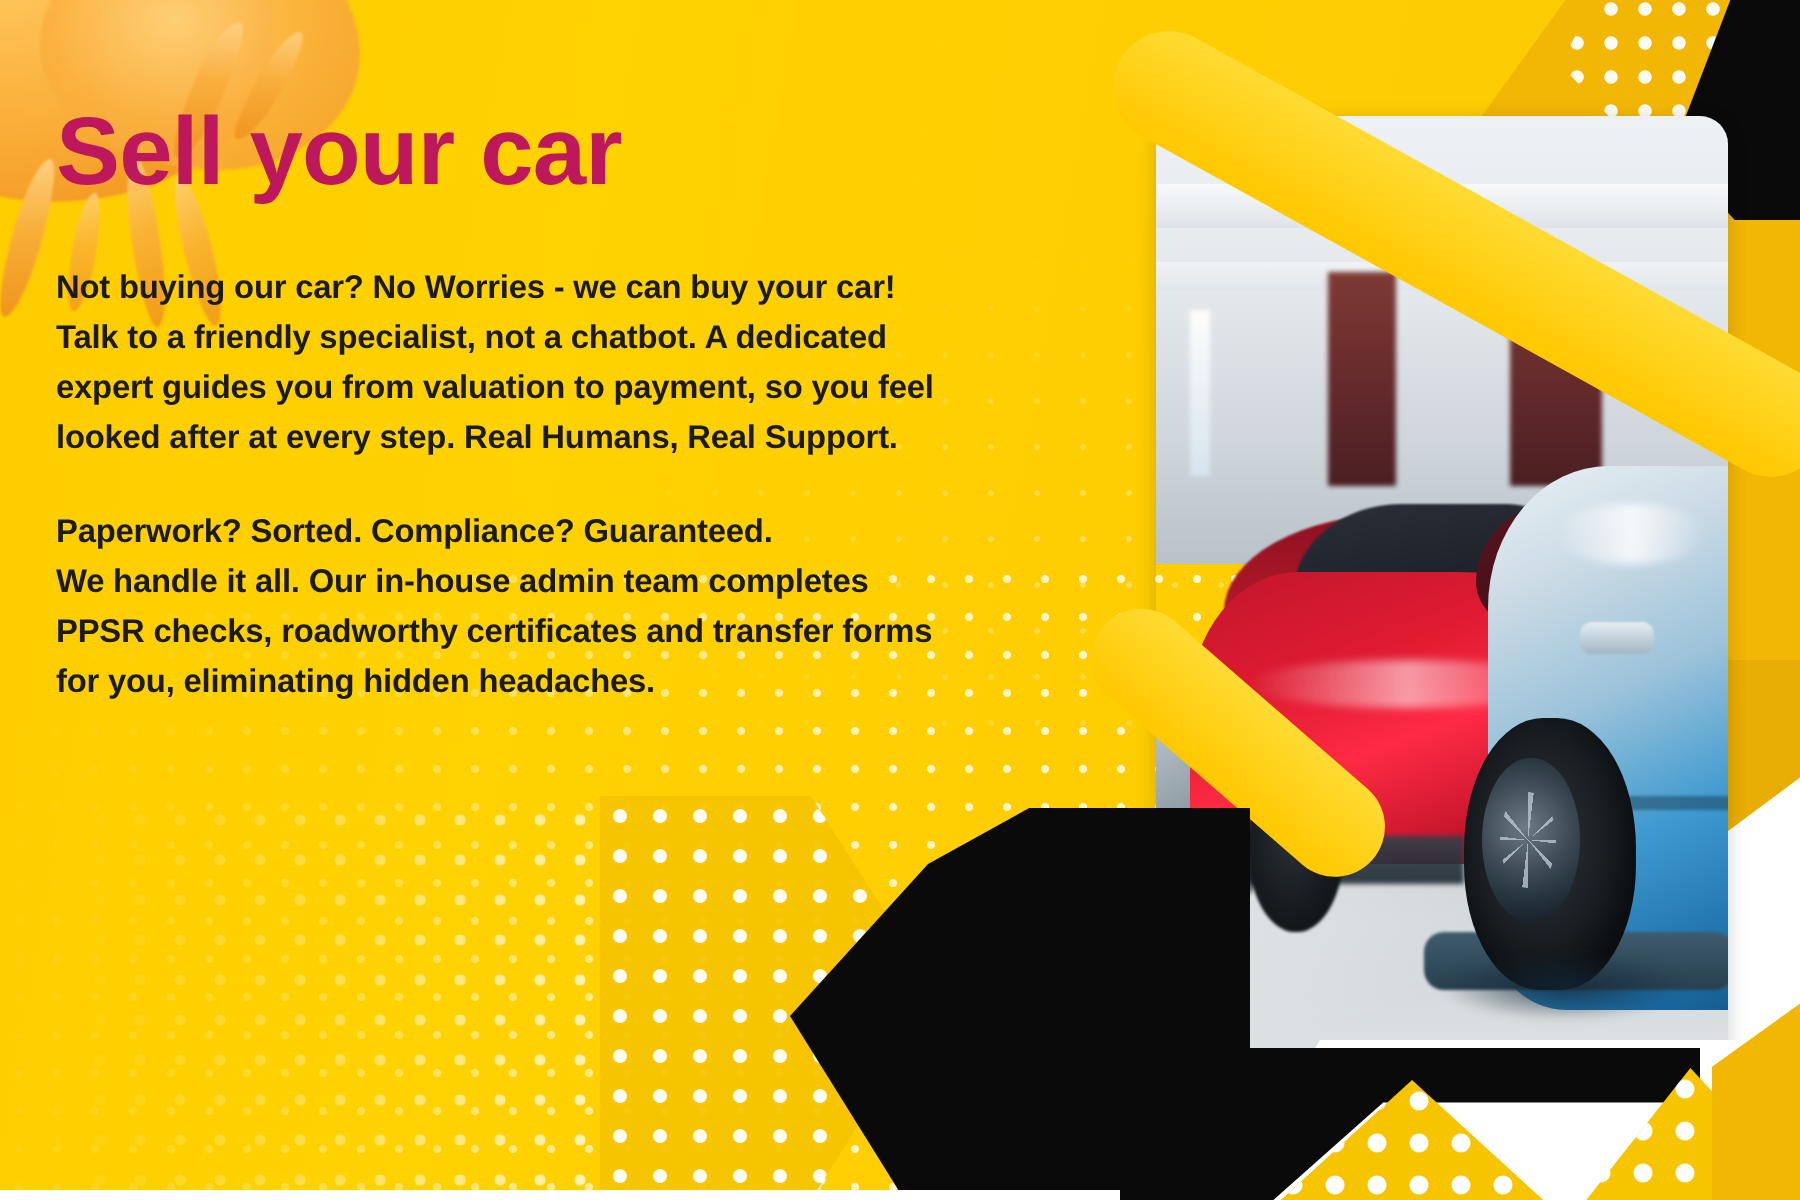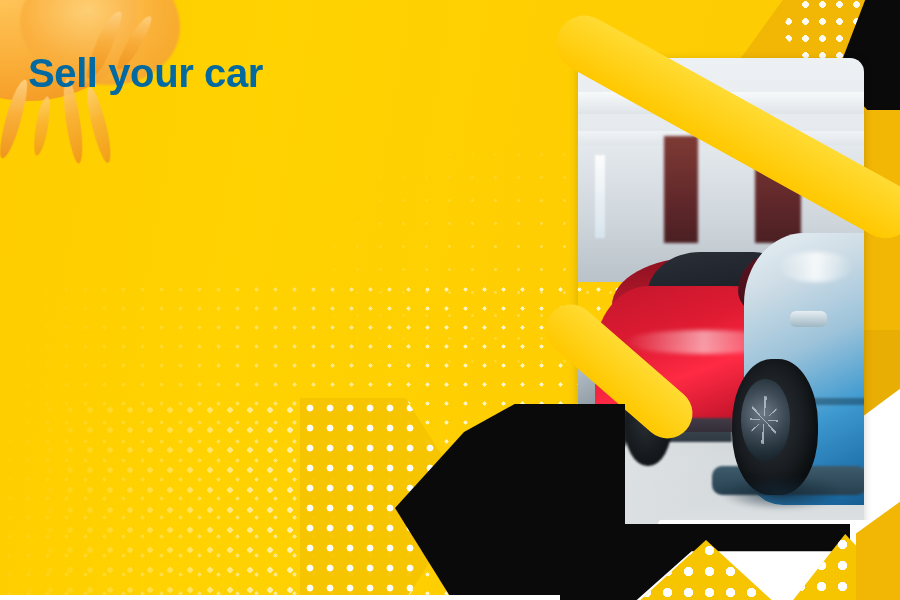--- a/index.html
+++ b/index.html
@@ -373,24 +373,24 @@
 
   
   #content {
     position: absolute;
     left: 28px; top: 52px;
     width: 530px;
     z-index: 40;
   }
   #headline {
     margin: 0 0 30px 0;
-    font-size: 40px;
+    font-size: 48px;
     line-height: 1.05;
     font-weight: bold;
-    color: #0369a1;
+    color: #be185d;
     letter-spacing: -0.4px;
     font-family: "Liberation Sans", sans-serif;
   }
   .para {
     margin: 0 0 22px 0;
     font-size: 16.4px;
     line-height: 1.52;
     font-weight: bold;
     color: #1b1b1b;
     letter-spacing: -0.1px;
@@ -462,15 +462,23 @@
   <div class="layer" id="black-chevron"></div>
   <div class="layer" id="white-wedge-br"></div>
   <div class="layer" id="black-band-bottom"></div>
   <div class="layer dot-tri" id="dot-tri-1"></div>
   <div class="layer dot-tri" id="dot-tri-2"></div>
   <div class="layer" id="gold-corner-br"></div>
   <div class="layer" id="bottom-white-sliver"></div>
 
   <div id="content">
     <h1 id="headline">Sell your car</h1>
+    <p class="para">Not buying our car? No Worries - we can buy your car!
+Talk to a friendly specialist, not a chatbot. A dedicated
+expert guides you from valuation to payment, so you feel
+looked after at every step. Real Humans, Real Support.</p>
+    <p class="para">Paperwork? Sorted. Compliance? Guaranteed.
+We handle it all. Our in-house admin team completes
+PPSR checks, roadworthy certificates and transfer forms
+for you, eliminating hidden headaches.</p>
   </div>
 
 </div>
 
 </body></html>

